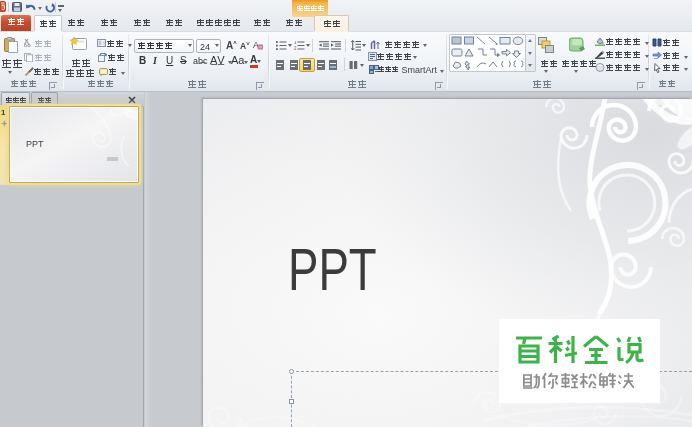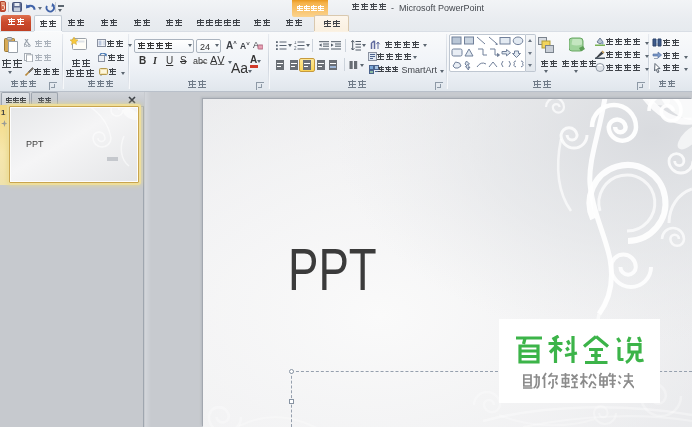--- a/index.html
+++ b/index.html
@@ -64,21 +64,20 @@
       </svg>
     <span class="dn ab" style="left:38px;top:7px;border-top-color:#66707c"></span>
     <svg class="ic" style="left:45px;top:3px" width="10" height="10" viewBox="0 0 10 10">
         <path d="M2 3 A3.7 3.7 0 1 0 8.2 2.6" fill="none" stroke="#3f62a8" stroke-width="1.8"></path>
         <path d="M7.2 0 L10 2.4 L6.4 3.8 Z" fill="#3f62a8"></path>
       </svg>
     <div class="ab" style="left:55px;top:2px;width:1px;height:10px;background:#c9ced5"></div>
     <div class="ab" style="left:58px;top:5px;width:6px;height:1.5px;background:#5c6670"></div>
     <span class="dn ab" style="left:58px;top:9px;border-top-color:#5c6670"></span>
   </div>
-  <div class="ab" id="ttl"><span class="k k7"></span><span class="k k7"></span><span class="k k7"></span><span class="k k7"></span>&nbsp; - &nbsp;Microsoft PowerPoint</div>
   <div class="ab" id="ctx" style="left:292px;top:0;width:36px;height:17px;background:linear-gradient(#e9991f,#f5b24a 18%,#fbd38e);border-radius:0 0 2px 2px;text-align:center;padding-top:5px;color:#fff"><span class="k k6"></span><span class="k k6"></span><span class="k k6"></span><span class="k k6"></span></div>
   <div class="ab" id="tabzone">
     <div class="tab" style="left:1px;width:30px;background:linear-gradient(#df7150,#cb4b2c 45%,#bf3f23);border-radius:2.5px 2.5px 0 0;color:#fff;top:15px;height:16px"><span class="k k7"></span><span class="k k7"></span></div>
     <div class="tab" style="left:34px;width:28px;background:linear-gradient(#fcfdfe,#f4f7fa);border:1px solid #c3cbd4;border-bottom:none;border-radius:2px 2px 0 0;color:#3f4349;top:15px;height:16px;padding-top:4px"><span class="k k7"></span><span class="k k7"></span></div>
     <div class="tab dk" style="left:62px;width:28px"><span class="k k7"></span><span class="k k7"></span></div>
     <div class="tab dk" style="left:95px;width:28px"><span class="k k7"></span><span class="k k7"></span></div>
     <div class="tab dk" style="left:128px;width:28px"><span class="k k7"></span><span class="k k7"></span></div>
     <div class="tab dk" style="left:160px;width:28px"><span class="k k7"></span><span class="k k7"></span></div>
     <div class="tab dk" style="left:192px;width:52px"><span class="k k7"></span><span class="k k7"></span><span class="k k7"></span><span class="k k7"></span><span class="k k7"></span></div>
     <div class="tab dk" style="left:248px;width:28px"><span class="k k7"></span><span class="k k7"></span></div>
@@ -153,21 +152,21 @@
     <svg class="ic" style="left:253px;top:8px" width="10" height="10" viewBox="0 0 10 10">
         <text x="0" y="8" font-size="9" fill="#3f4349" font-family="Liberation Sans">A</text>
         <rect x="5" y="5" width="5" height="4" rx="0.5" fill="#e8a0b4" stroke="#b06a80"></rect>
       </svg>
     <div class="row" style="left:139px;top:24px;font-size:10px;color:#333"><b>B</b></div>
     <div class="row" style="left:153px;top:24px;font-size:10px;color:#333;font-style:italic;font-family:'Liberation Serif',serif"><b>I</b></div>
     <div class="row" style="left:166px;top:24px;font-size:10px;color:#333;text-decoration:underline">U</div>
     <div class="row" style="left:180px;top:24px;font-size:10px;color:#333;text-decoration:line-through">S</div>
     <div class="row" style="left:193px;top:25px;font-size:9px;color:#333">ab̶c</div>
     <div class="row" style="left:210px;top:24px;font-size:11px;color:#333">A̲V̲ <span class="dn"></span></div>
-    <div class="row" style="left:231px;top:32px;font-size:14px;color:#333">Aa<span class="dn"></span></div>
+    <div class="row" style="left:231px;top:24px;font-size:11px;color:#333">Aa<span class="dn"></span></div>
     <div class="row" style="left:250px;top:23px;font-size:10px;font-weight:bold;color:#333">A<span class="dn"></span></div>
     <div class="ab" style="left:250px;top:33px;width:8px;height:3px;background:#d03a2a"></div>
     <div class="glbl" style="left:188px"><span class="k k8" style="color:#717c89"></span><span class="k k8" style="color:#717c89"></span></div>
     <div class="dlg" style="left:256px"></div>
 
     <svg class="ic" style="left:276px;top:9px" width="11" height="9" viewBox="0 0 11 9">
         <g stroke="#5a6572">
           <path d="M3.5 1 h7 M3.5 4.5 h7 M3.5 8 h7"></path>
         </g>
         <g fill="#5a6572">

